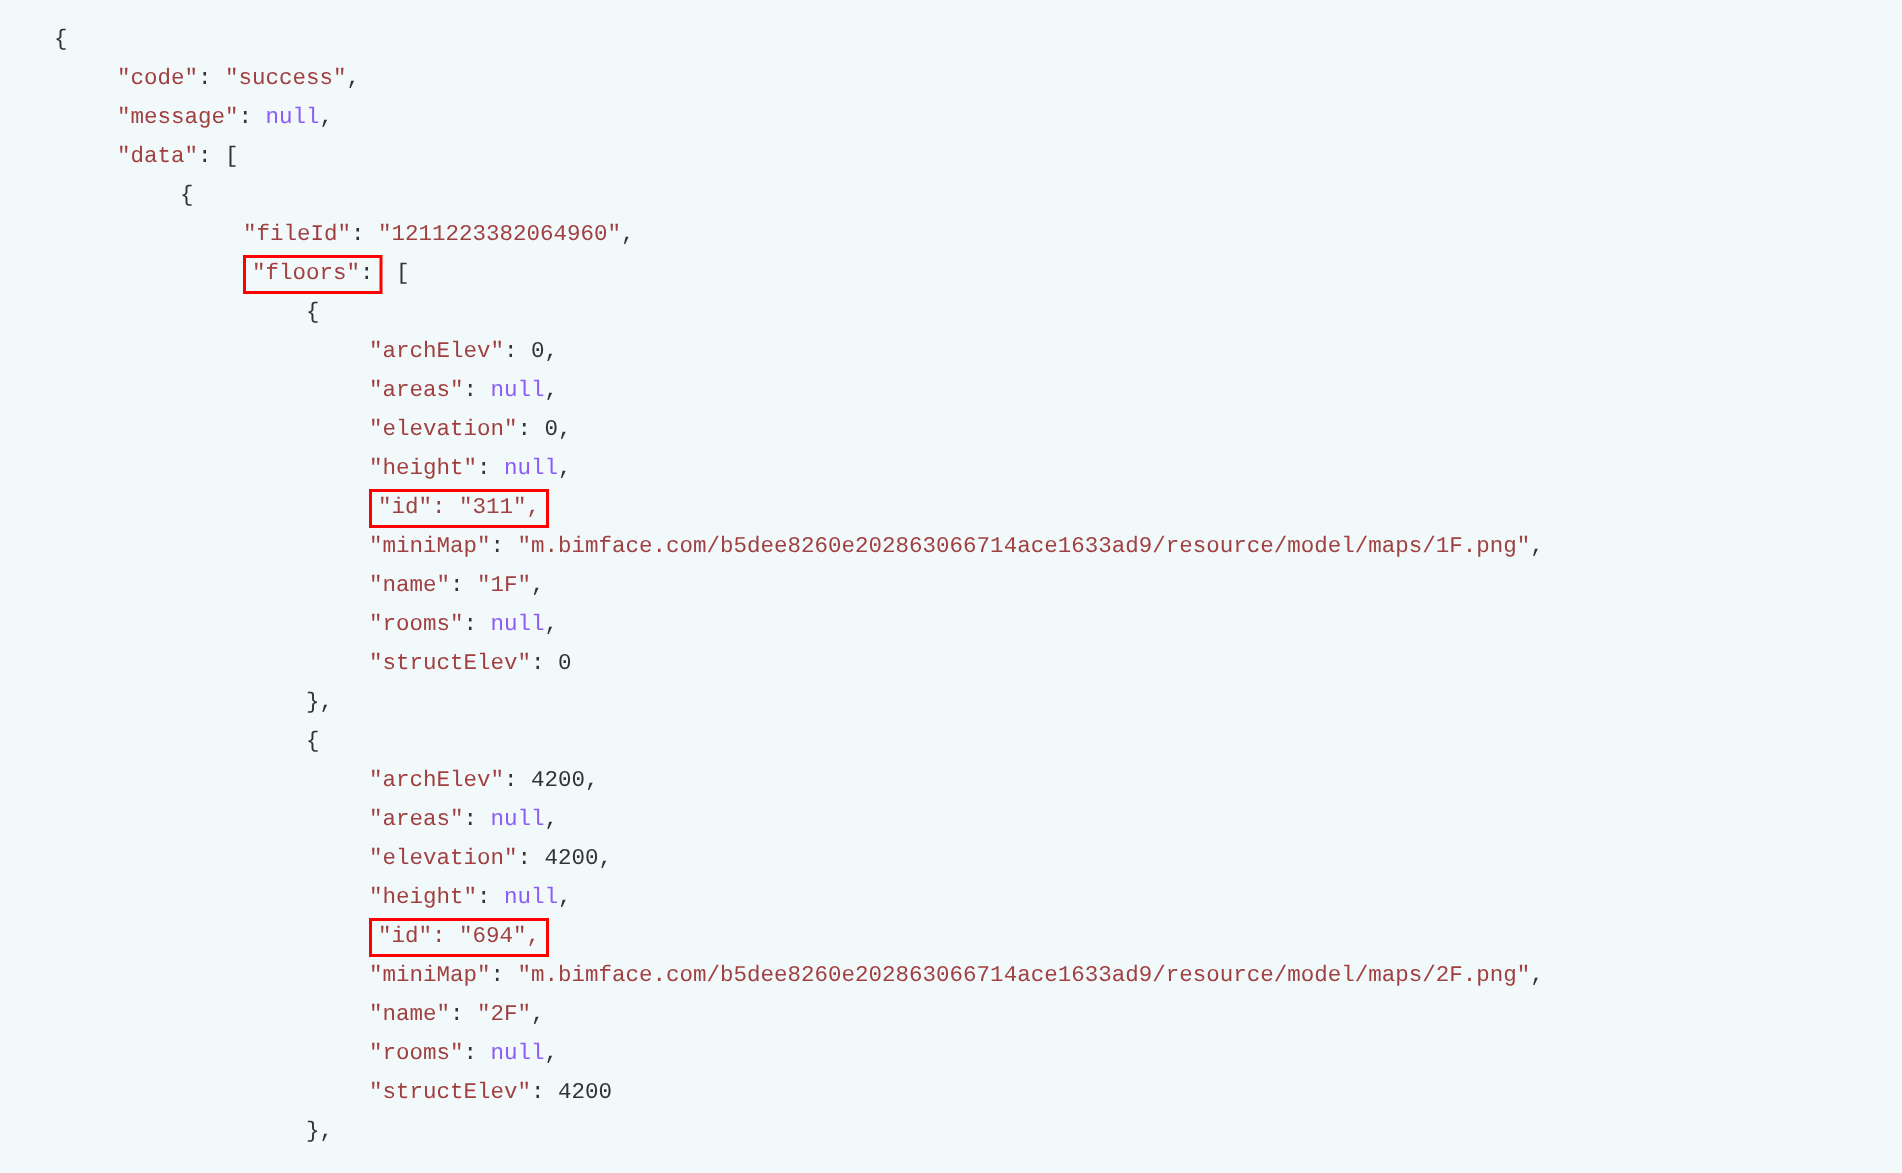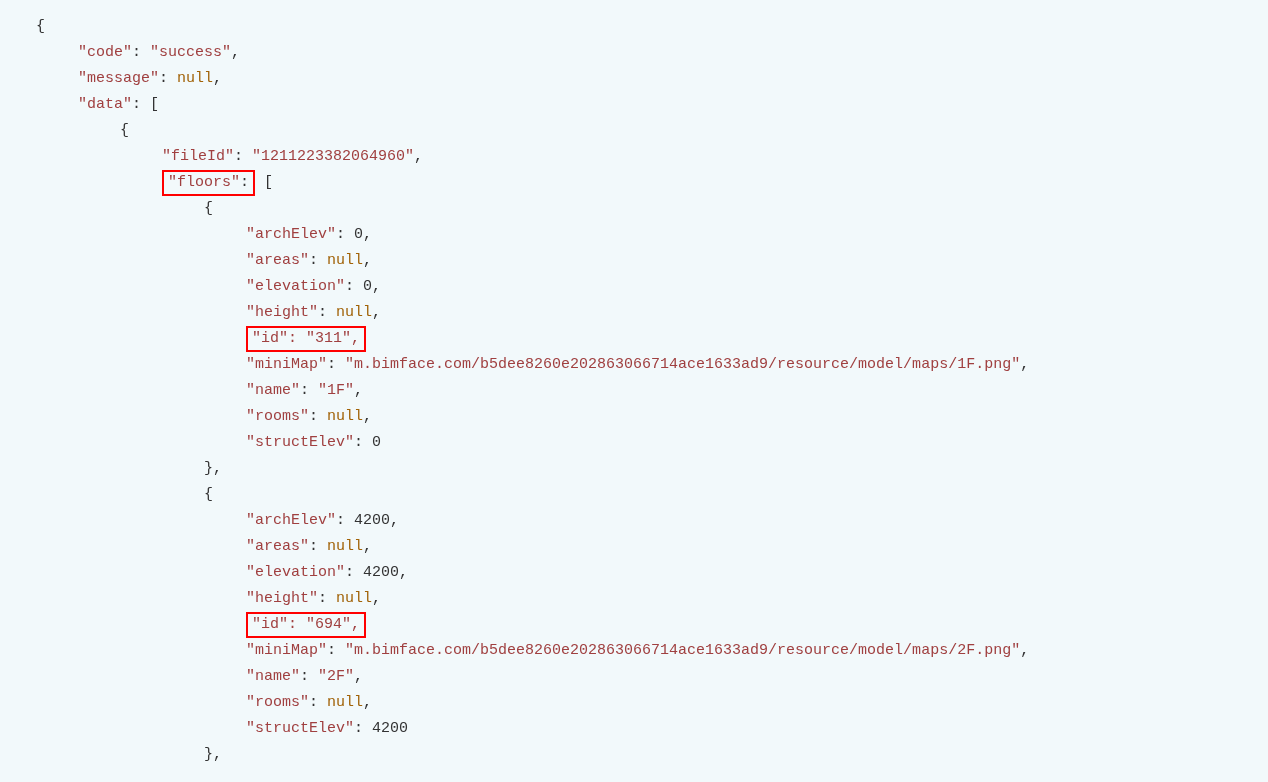--- a/index.html
+++ b/index.html
@@ -13,21 +13,21 @@
     padding: 14px 0 14px 36px;
     white-space: nowrap;
   }
   .line { display: block; }
   .ind1 { padding-left: 42px; }
   .ind2 { padding-left: 84px; }
   .ind3 { padding-left: 126px; }
   .ind4 { padding-left: 168px; }
   .ind5 { padding-left: 210px; }
   .str  { color: #a04040; }
-  .null { color: #a16207; }
+  .null { color: #8b5cf6; }
   .hl   { border: 2px solid #ff0000; padding: 0 4px; display:inline-block; line-height:22px; }
 </style>
 </head>
 <body>
 
 <div>
 
 <span class="line">{</span>
 
 <span class="line ind1">

